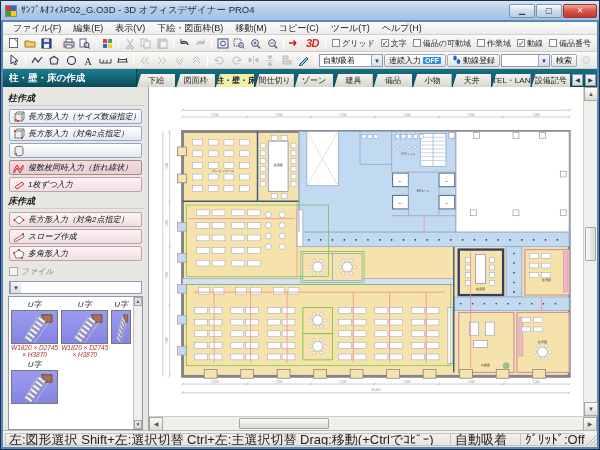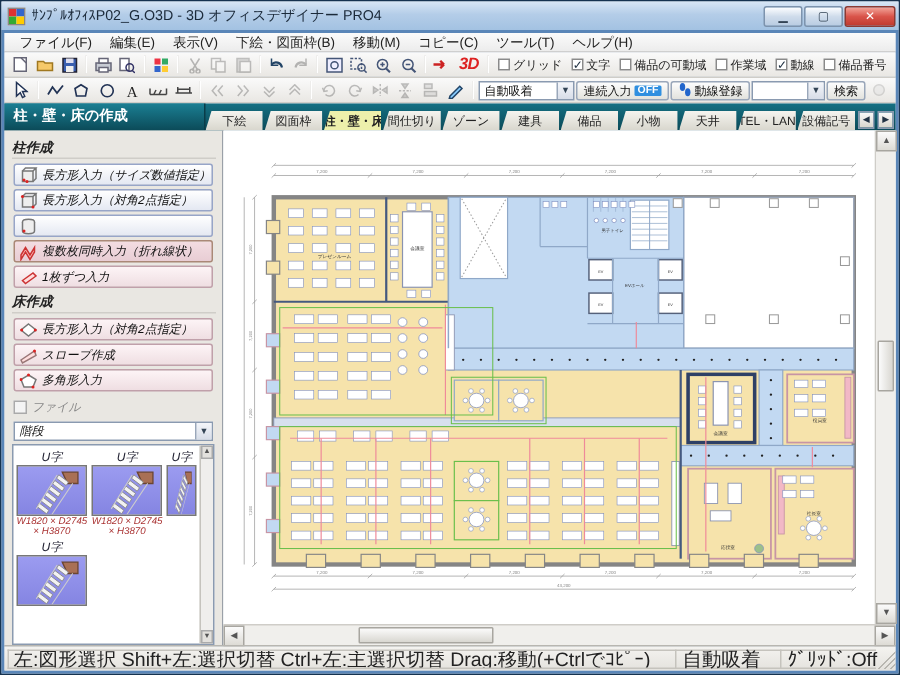--- a/index.html
+++ b/index.html
@@ -465,21 +465,20 @@
               <circle cx="1" cy="5" r="1" fill="#d22"></circle>
               <circle cx="9" cy="10" r="1" fill="#d22"></circle>
             </svg>
             <span>多角形入力</span>
           </div>
           <div class="floorlock">
           <span class="box"></span>
           <span>ファイル</span>
         </div>
         <div class="combo stair-combo">
-          <span class="val">階段</span>
             <span class="arr">▼</span>
         </div>
         <div class="stairlist">
           <div class="stairgrid" id="stairgrid">
               <div class="stairitem">
                 <div class="lbl">U字</div>
                 <div class="thumb"><svg width="100%" height="100%" viewBox="0 0 52 34" preserveAspectRatio="none">
                     <path d="M34 4 L46 4 L46 12 L38 12 Z" fill="#a97055" stroke="#6b4530"></path>
                     <g fill="#f2f2f2" stroke="#888" stroke-width="0.6">
                       <rect x="30" y="8" width="9" height="3" transform="rotate(35 34 9)"></rect>

